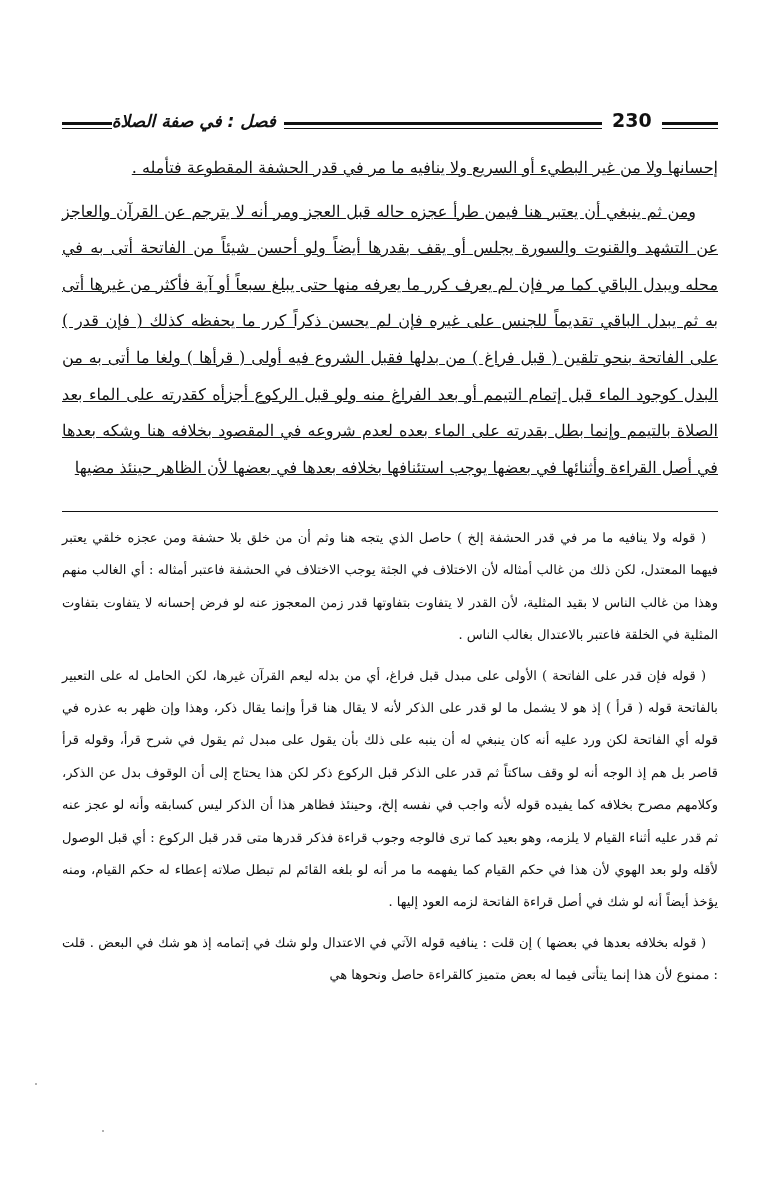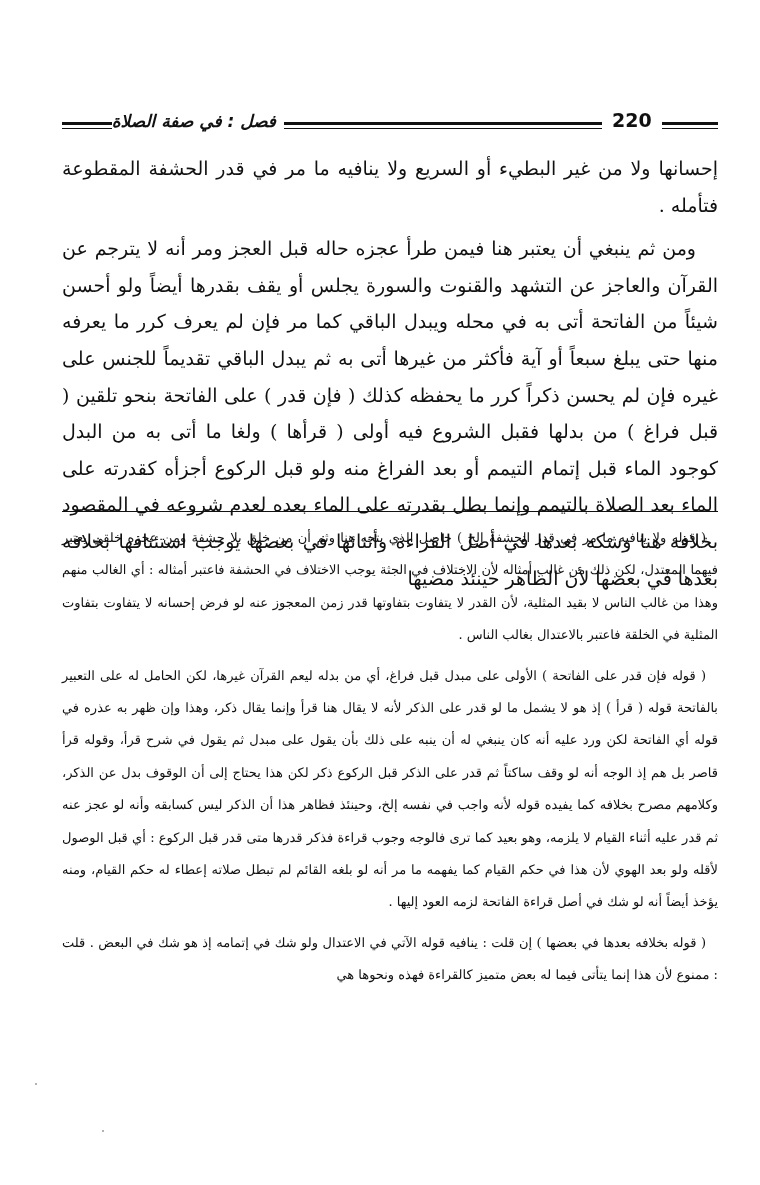--- a/index.html
+++ b/index.html
@@ -5,58 +5,58 @@
   html, body { margin: 0; padding: 0; background: #ffffff; }
   body { width: 760px; height: 1185px; position: relative; overflow: hidden; color: #111; }
   .page { position: absolute; left: 62px; top: 0; width: 656px; direction: rtl; }
 
   
   .header { position: absolute; top: 112px; left: 0; width: 656px; height: 26px; direction: ltr; }
   .dbl { position: absolute; height: 7px; border-top: 3px solid #111; border-bottom: 1.5px solid #111; box-sizing: border-box; }
   .hdr-title { position: absolute; top: -1px; font-family: "DejaVu Sans", sans-serif; font-weight: bold; font-size: 17px; direction: rtl; white-space: nowrap; font-style: italic; }
   .hdr-num { position: absolute; top: -3px; font-family: "DejaVu Sans", sans-serif; font-weight: bold; font-size: 19px; white-space: nowrap; }
 
-  .main { position: absolute; top: 150px; left: 0; width: 656px; font-family: "DejaVu Serif", serif; font-size: 19px; line-height: 36.6px; text-align: justify; text-align-last: auto; }
+  .main { position: absolute; top: 150px; left: 0; width: 656px; font-family: "DejaVu Serif", serif; font-size: 16px; line-height: 36.6px; text-align: justify; text-align-last: auto; text-decoration: underline; }
   .main p { margin: 0; }
   .main p.indent { text-indent: 22px; }
   .main p.first { margin-bottom: 7px; }
 
   .sep { position: absolute; top: 511px; left: 0; width: 656px; height: 0; border-top: 1.6px solid #111; }
 
   .notes { position: absolute; top: 522px; left: 0; width: 656px; font-family: "DejaVu Serif", serif; font-size: 13px; line-height: 32.4px; text-align: justify; }
   .notes p { margin: 0 0 8px 0; text-indent: 12px; }
 
   .speck { position: absolute; width: 2px; height: 2px; background: #999; border-radius: 1px; }
 </style>
 </head>
 <body>
 
 <div class="page">
 
   <div class="header">
 
     <div class="dbl" style="left:600px; width:56px; top:10px;"></div>
 
-    <div class="hdr-num" style="left:550px;">220</div>
+    <div class="hdr-num" style="left:550px;">230</div>
 
     <div class="dbl" style="left:222px; width:318px; top:10px;"></div>
 
     <div class="hdr-title" style="left:58px; width:156px; text-align:center;">فصل : في صفة الصلاة</div>
 
     <div class="dbl" style="left:0; width:50px; top:10px;"></div>
   </div>
 
   <div class="main">
     <p class="first">إحسانها ولا من غير البطيء أو السريع ولا ينافيه ما مر في قدر الحشفة المقطوعة فتأمله .</p>
     <p class="indent">ومن ثم ينبغي أن يعتبر هنا فيمن طرأ عجزه حاله قبل العجز ومر أنه لا يترجم عن القرآن والعاجز عن التشهد والقنوت والسورة يجلس أو يقف بقدرها أيضاً ولو أحسن شيئاً من الفاتحة أتى به في محله ويبدل الباقي كما مر فإن لم يعرف كرر ما يعرفه منها حتى يبلغ سبعاً أو آية فأكثر من غيرها أتى به ثم يبدل الباقي تقديماً للجنس على غيره فإن لم يحسن ذكراً كرر ما يحفظه كذلك ( فإن قدر ) على الفاتحة بنحو تلقين ( قبل فراغ ) من بدلها فقبل الشروع فيه أولى ( قرأها ) ولغا ما أتى به من البدل كوجود الماء قبل إتمام التيمم أو بعد الفراغ منه ولو قبل الركوع أجزأه كقدرته على الماء بعد الصلاة بالتيمم وإنما بطل بقدرته على الماء بعده لعدم شروعه في المقصود بخلافه هنا وشكه بعدها في أصل القراءة وأثنائها في بعضها يوجب استئنافها بخلافه بعدها في بعضها لأن الظاهر حينئذ مضيها</p>
   </div>
 
   <div class="sep"></div>
 
   <div class="notes">
     <p>( قوله ولا ينافيه ما مر في قدر الحشفة إلخ ) حاصل الذي يتجه هنا وثم أن من خلق بلا حشفة ومن عجزه خلقي يعتبر فيهما المعتدل، لكن ذلك من غالب أمثاله لأن الاختلاف في الجثة يوجب الاختلاف في الحشفة فاعتبر أمثاله : أي الغالب منهم وهذا من غالب الناس لا بقيد المثلية، لأن القدر لا يتفاوت بتفاوتها قدر زمن المعجوز عنه لو فرض إحسانه لا يتفاوت بتفاوت المثلية في الخلقة فاعتبر بالاعتدال بغالب الناس .</p>
     <p>( قوله فإن قدر على الفاتحة ) الأولى على مبدل قبل فراغ، أي من بدله ليعم القرآن غيرها، لكن الحامل له على التعبير بالفاتحة قوله ( قرأ ) إذ هو لا يشمل ما لو قدر على الذكر لأنه لا يقال هنا قرأ وإنما يقال ذكر، وهذا وإن ظهر به عذره في قوله أي الفاتحة لكن ورد عليه أنه كان ينبغي له أن ينبه على ذلك بأن يقول على مبدل ثم يقول في شرح قرأ، وقوله قرأ قاصر بل هم إذ الوجه أنه لو وقف ساكتاً ثم قدر على الذكر قبل الركوع ذكر لكن هذا يحتاج إلى أن الوقوف بدل عن الذكر، وكلامهم مصرح بخلافه كما يفيده قوله لأنه واجب في نفسه إلخ، وحينئذ فظاهر هذا أن الذكر ليس كسابقه وأنه لو عجز عنه ثم قدر عليه أثناء القيام لا يلزمه، وهو بعيد كما ترى فالوجه وجوب قراءة فذكر قدرها متى قدر قبل الركوع : أي قبل الوصول لأقله ولو بعد الهوي لأن هذا في حكم القيام كما يفهمه ما مر أنه لو بلغه القائم لم تبطل صلاته إعطاء له حكم القيام، ومنه يؤخذ أيضاً أنه لو شك في أصل قراءة الفاتحة لزمه العود إليها .</p>
-    <p>( قوله بخلافه بعدها في بعضها ) إن قلت : ينافيه قوله الآتي في الاعتدال ولو شك في إتمامه إذ هو شك في البعض . قلت : ممنوع لأن هذا إنما يتأتى فيما له بعض متميز كالقراءة فهذه ونحوها هي</p>
+    <p>( قوله بخلافه بعدها في بعضها ) إن قلت : ينافيه قوله الآتي في الاعتدال ولو شك في إتمامه إذ هو شك في البعض . قلت : ممنوع لأن هذا إنما يتأتى فيما له بعض متميز كالقراءة حاصل ونحوها هي</p>
   </div>
 </div>
 
 <div class="speck" style="left:35px; top:1083px;"></div>
 <div class="speck" style="left:102px; top:1130px;"></div>
 
 </body></html>

